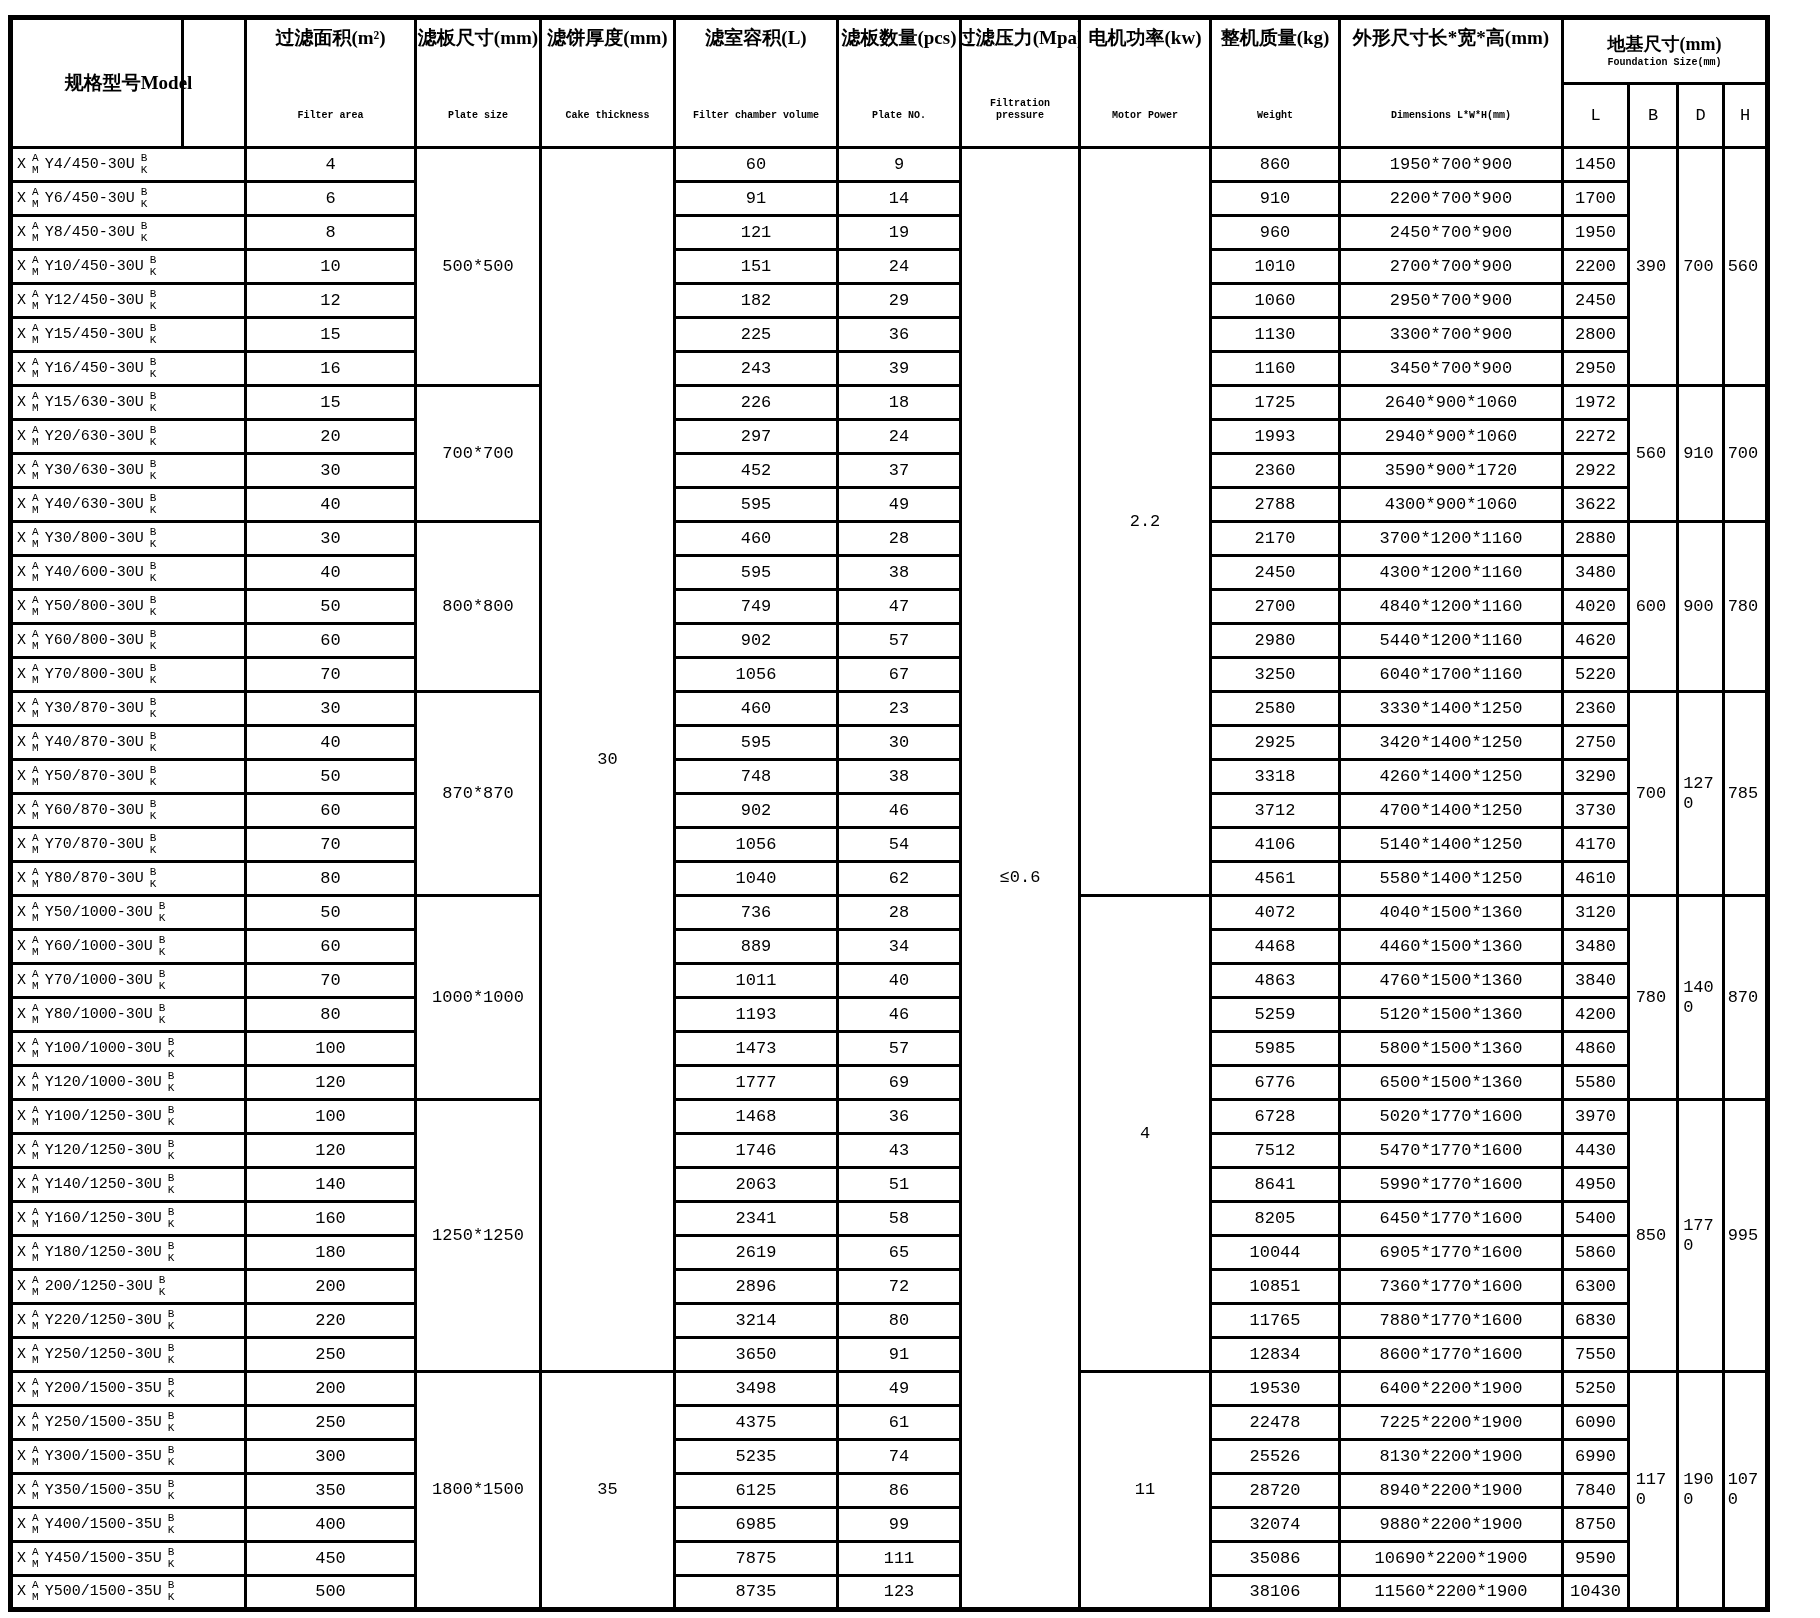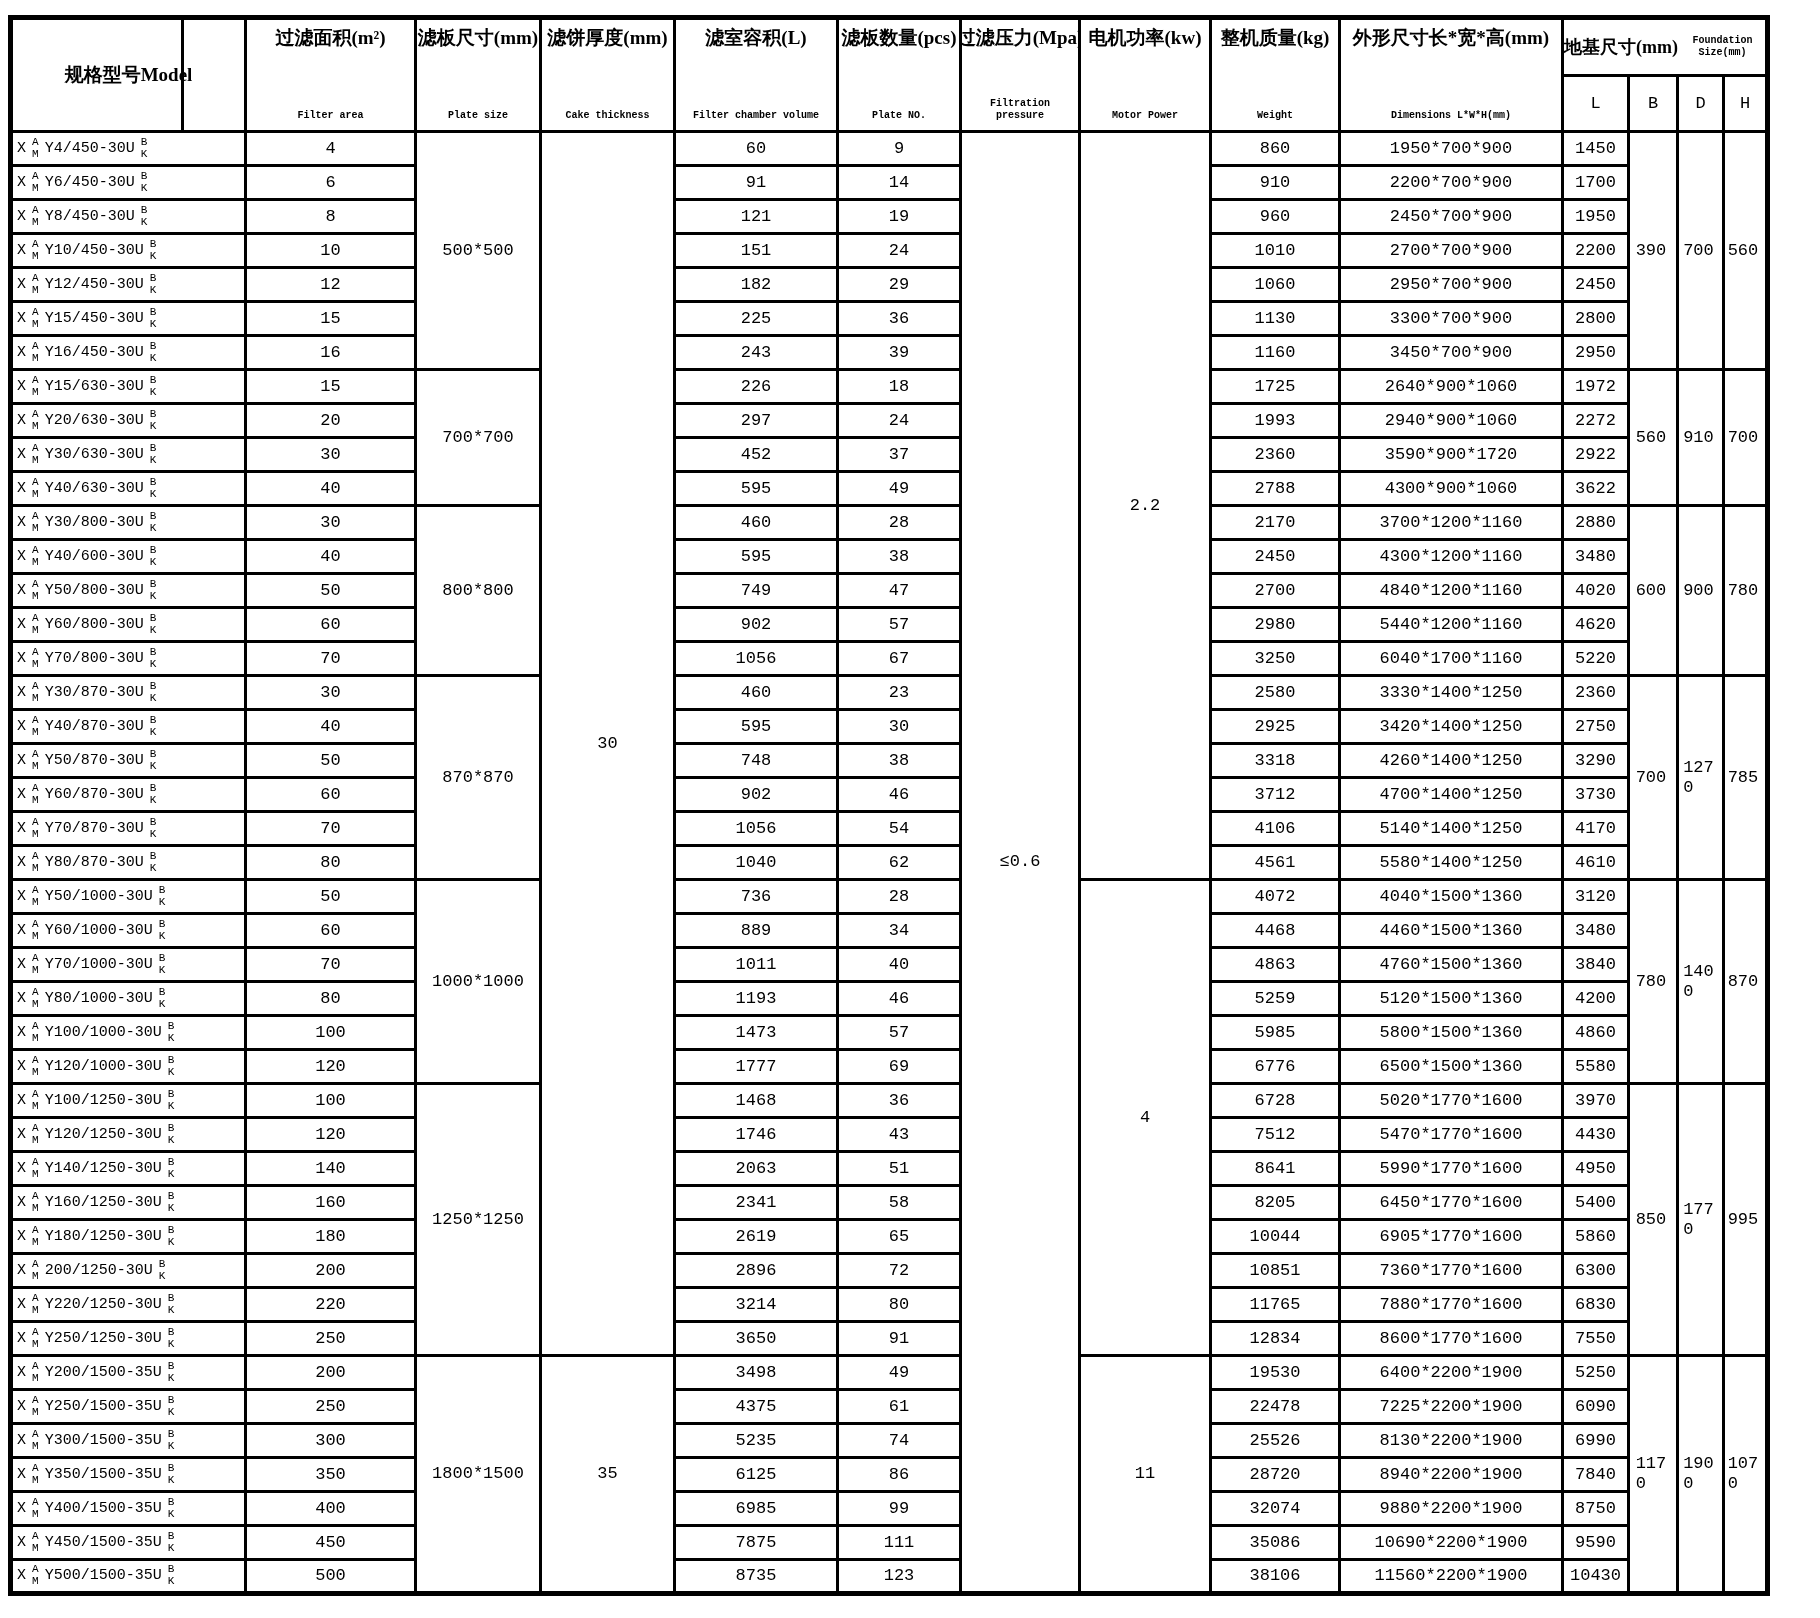--- a/index.html
+++ b/index.html
@@ -7,23 +7,23 @@
         font-family:"Liberation Serif","DejaVu Serif",serif;}
   table.spec{position:absolute;left:8px;top:15px;width:1757px;
              border-collapse:collapse;table-layout:fixed;border:5px solid #000;}
   th,td{border:3px solid #000;padding:0;text-align:center;vertical-align:middle;overflow:hidden;}
   thead tr.h1{height:57px;}
   thead tr.h2{height:56px;}
   tbody tr{height:34px;}
   .zh{font-size:19px;line-height:1.25;white-space:nowrap;}
   .en{font-family:"Liberation Mono","DejaVu Sans Mono",monospace;font-size:10px;line-height:1.2;}
   .hcell2{display:flex;flex-direction:column;justify-content:space-between;
-          align-items:center;height:96px;padding:6px 1px 8px;}
+          align-items:center;height:96px;padding:6px 1px 24px;}
   .hm{display:flex;align-items:center;justify-content:center;height:100px;}
-  .hf{display:flex;flex-direction:row;justify-content:center;align-items:center;gap:2px;height:100%;}
+  .hf{display:flex;flex-direction:column;justify-content:center;align-items:center;gap:2px;height:100%;}
   th.model-th{position:relative;border-right:none;}
   th.model-th::after{content:"";position:absolute;top:0;bottom:0;right:26%;width:3px;background:#000;}
   th.sub{font-family:"Liberation Mono","DejaVu Sans Mono",monospace;font-size:17px;font-weight:normal;}
   tbody td{font-family:"Liberation Mono","DejaVu Sans Mono",monospace;font-size:17px;line-height:1.15;}
   td.c-model{text-align:left;}
   .mrow{display:flex;align-items:center;gap:6px;padding-left:4px;font-size:15px;}
   .stk{display:inline-flex;flex-direction:column;font-size:11px;line-height:1.05;font-style:normal;}
   .stk i{font-style:normal;}
   .wrap3{width:3.4ch;margin:0 auto;word-break:break-all;line-height:1.15;text-align:left;}
 </style>

